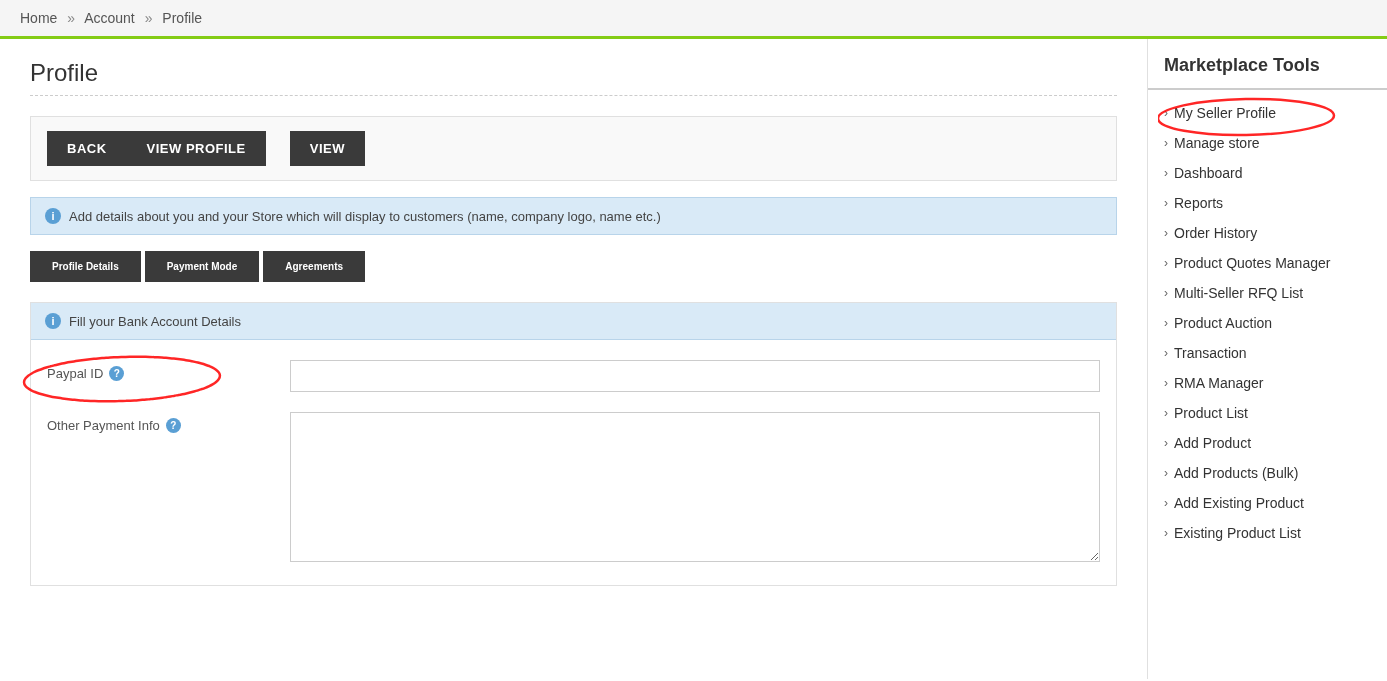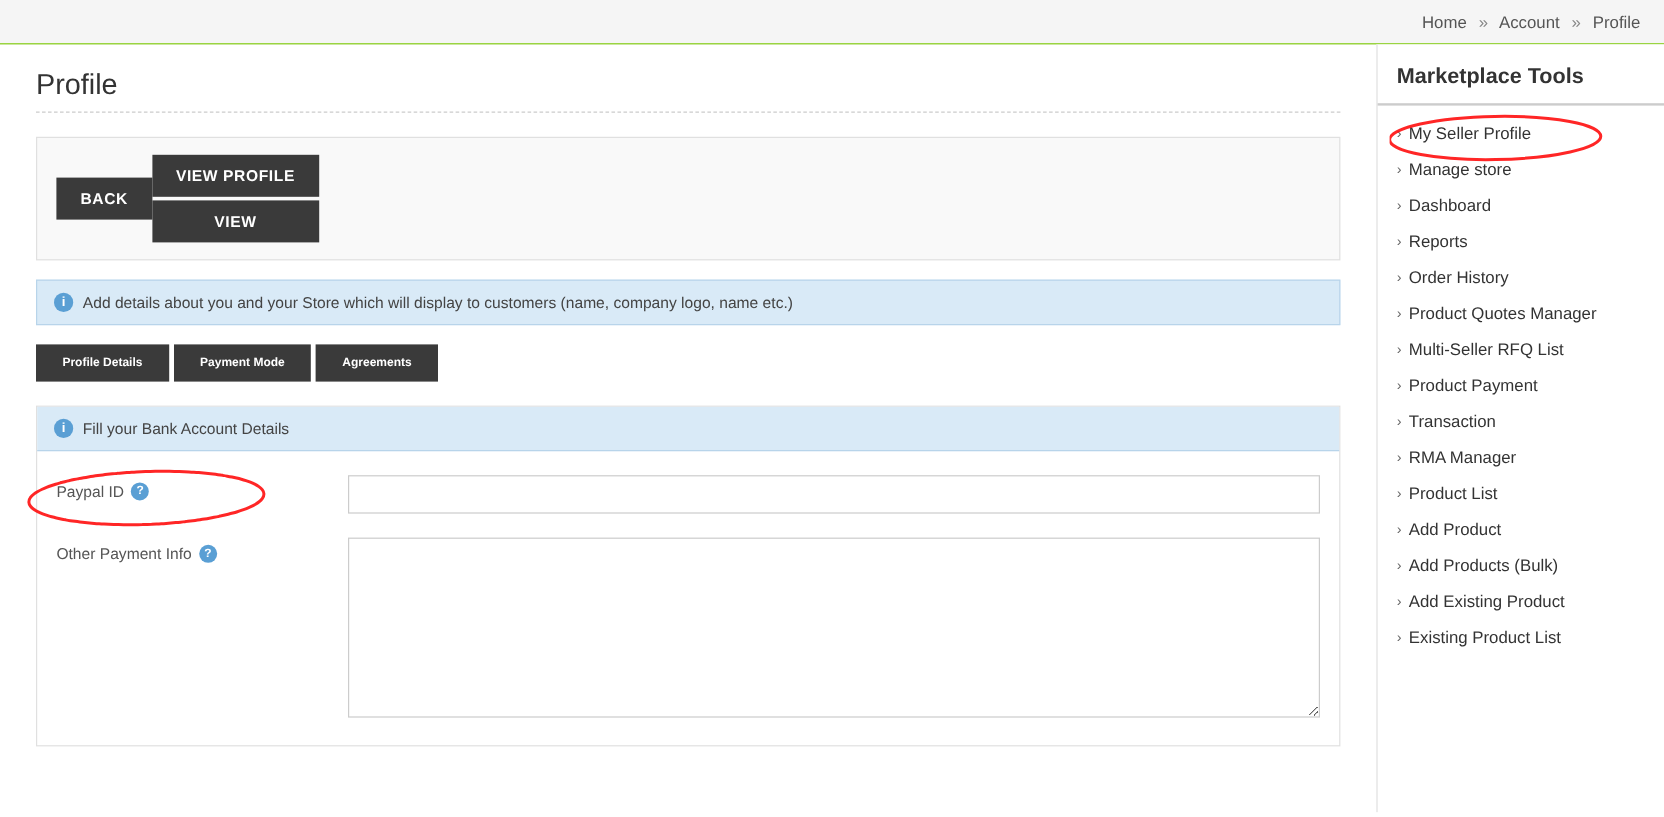--- a/index.html
+++ b/index.html
@@ -1,23 +1,23 @@
 <!DOCTYPE html>
 <html><head>
   <meta charset="utf-8">
   <style>
     * { box-sizing: border-box; margin: 0; padding: 0; }
     body { font-family: Arial, sans-serif; font-size: 14px; color: #333; background: #fff; }
 
     
     .breadcrumb-bar {
       background: #f5f5f5;
-      border-bottom: 1px solid #84cc16;
+      border-bottom: 3px solid #84cc16;
       padding: 10px 20px;
-      text-align: right;
+      text-align: left;
       font-size: 14px;
       color: #555;
     }
     .breadcrumb-bar a { color: #555; text-decoration: none; }
     .breadcrumb-separator { margin: 0 6px; color: #888; }
 
     
     .page-wrapper {
       display: flex;
       min-height: 640px;
@@ -53,21 +53,21 @@
     .btn-dark {
       background: #3a3a3a;
       color: #fff;
       border: none;
       padding: 10px 20px;
       font-size: 13px;
       font-weight: bold;
       cursor: pointer;
       letter-spacing: 0.5px;
     }
-    .toolbar-right { display: flex; gap: 3px; flex-direction: column; }
+    .toolbar-right { display: flex; gap: 24px; }
 
     
     .info-box {
       background: #d9eaf7;
       border: 1px solid #b8d4ea;
       padding: 10px 14px;
       margin-bottom: 16px;
       display: flex;
       align-items: center;
       gap: 8px;
@@ -342,21 +342,21 @@
     <a class="sidebar-item" href="#">
       <span class="chevron">›</span>
       <span>Product Quotes Manager</span>
     </a>
     <a class="sidebar-item" href="#">
       <span class="chevron">›</span>
       <span>Multi-Seller RFQ List</span>
     </a>
     <a class="sidebar-item" href="#">
       <span class="chevron">›</span>
-      <span>Product Payment</span>
+      <span>Product Auction</span>
     </a>
     <a class="sidebar-item" href="#">
       <span class="chevron">›</span>
       <span>Transaction</span>
     </a>
     <a class="sidebar-item" href="#">
       <span class="chevron">›</span>
       <span>RMA Manager</span>
     </a>
     <a class="sidebar-item" href="#">

